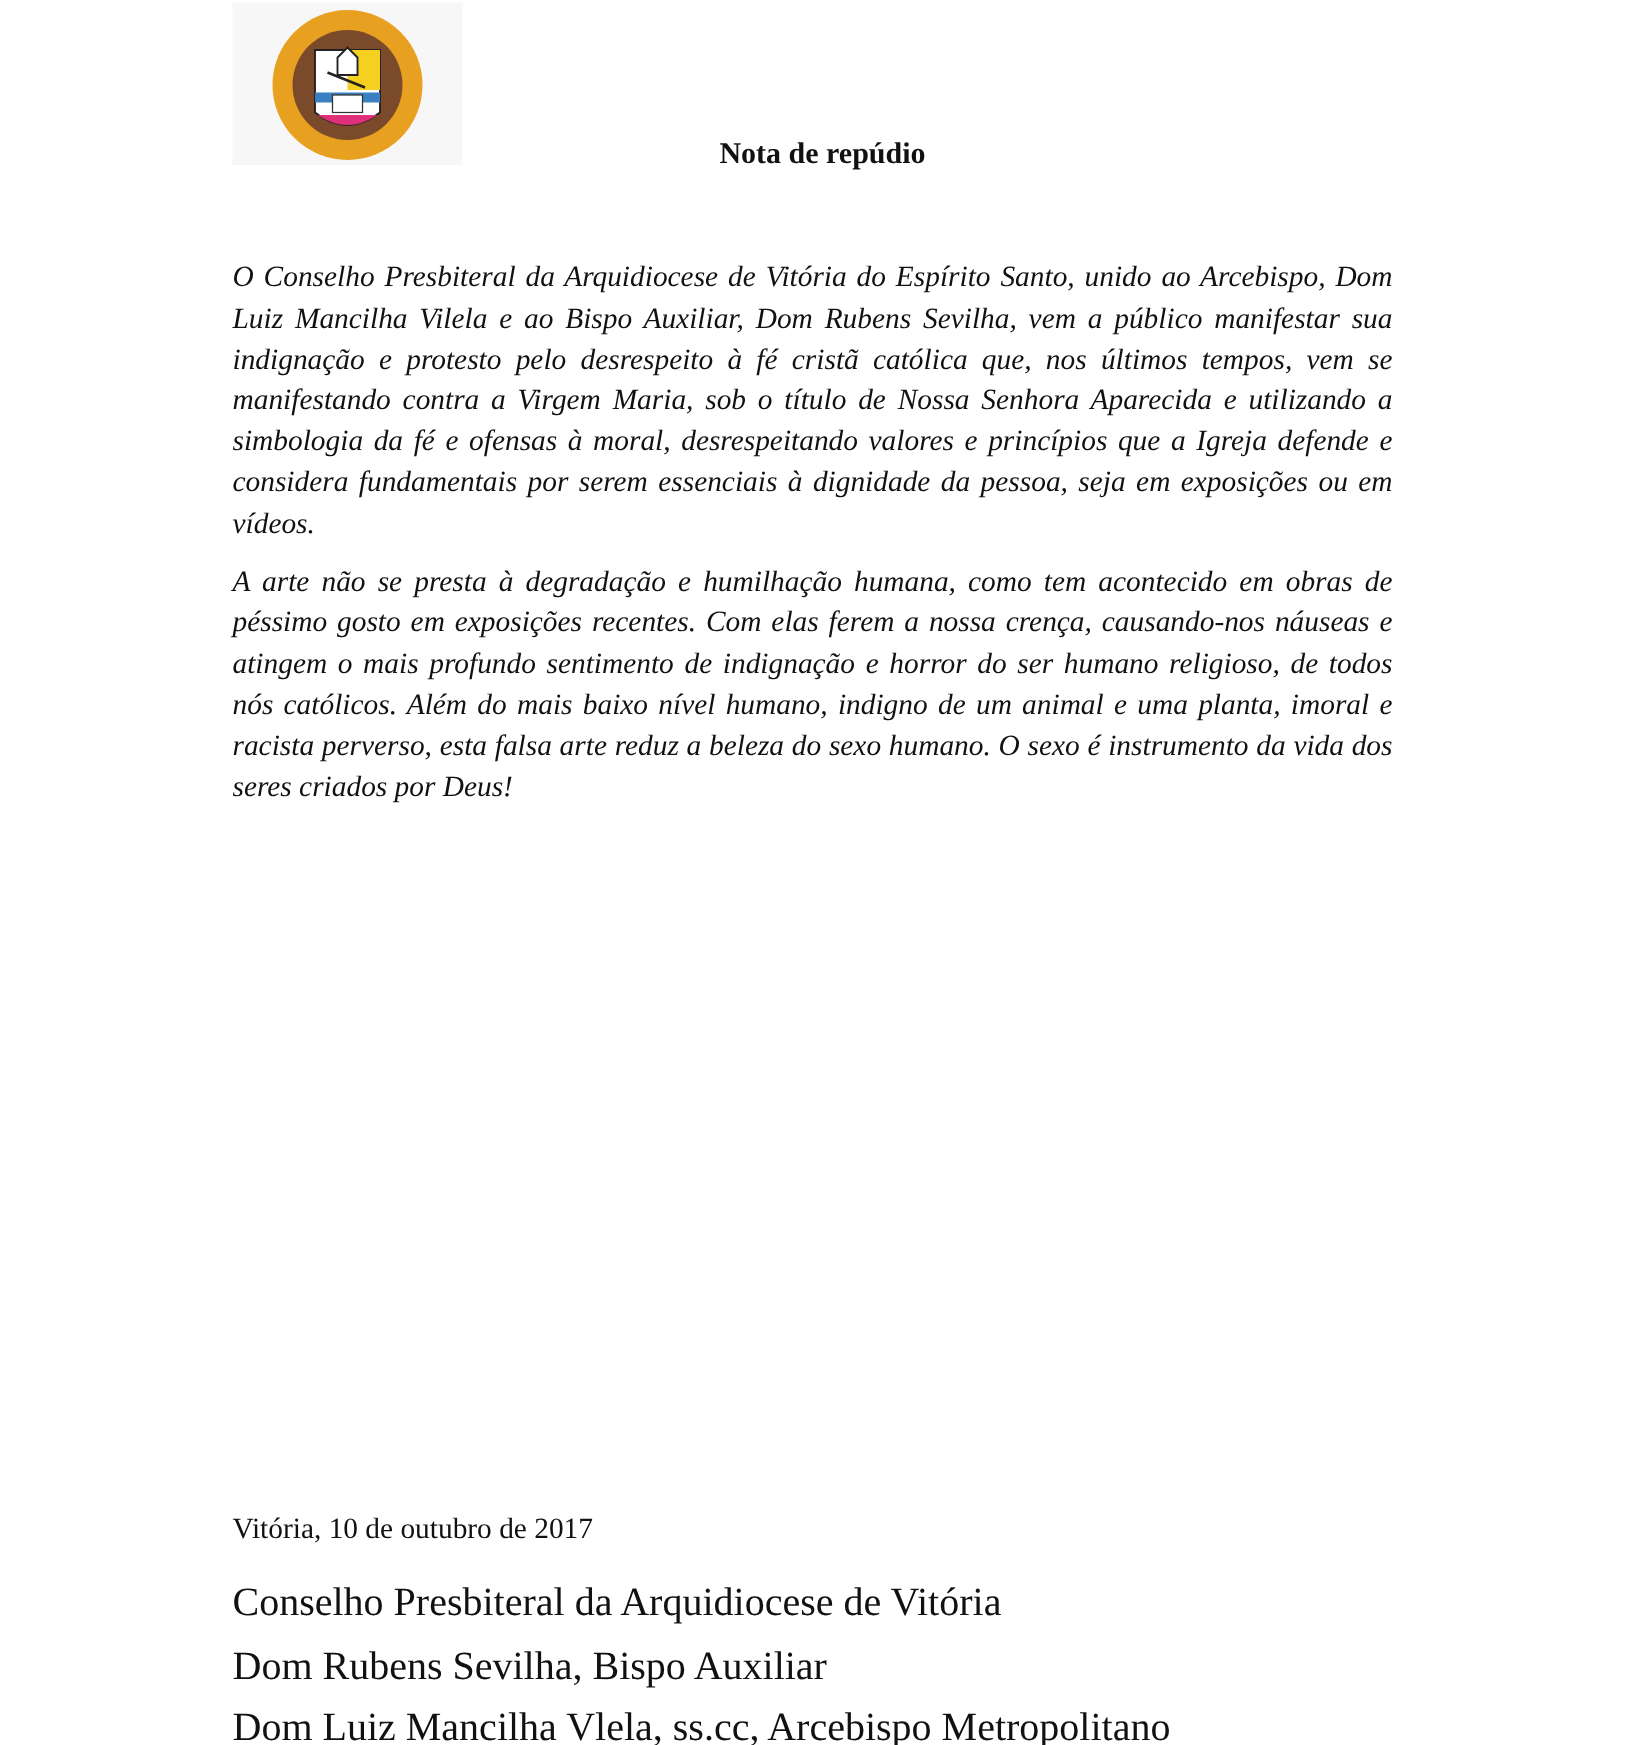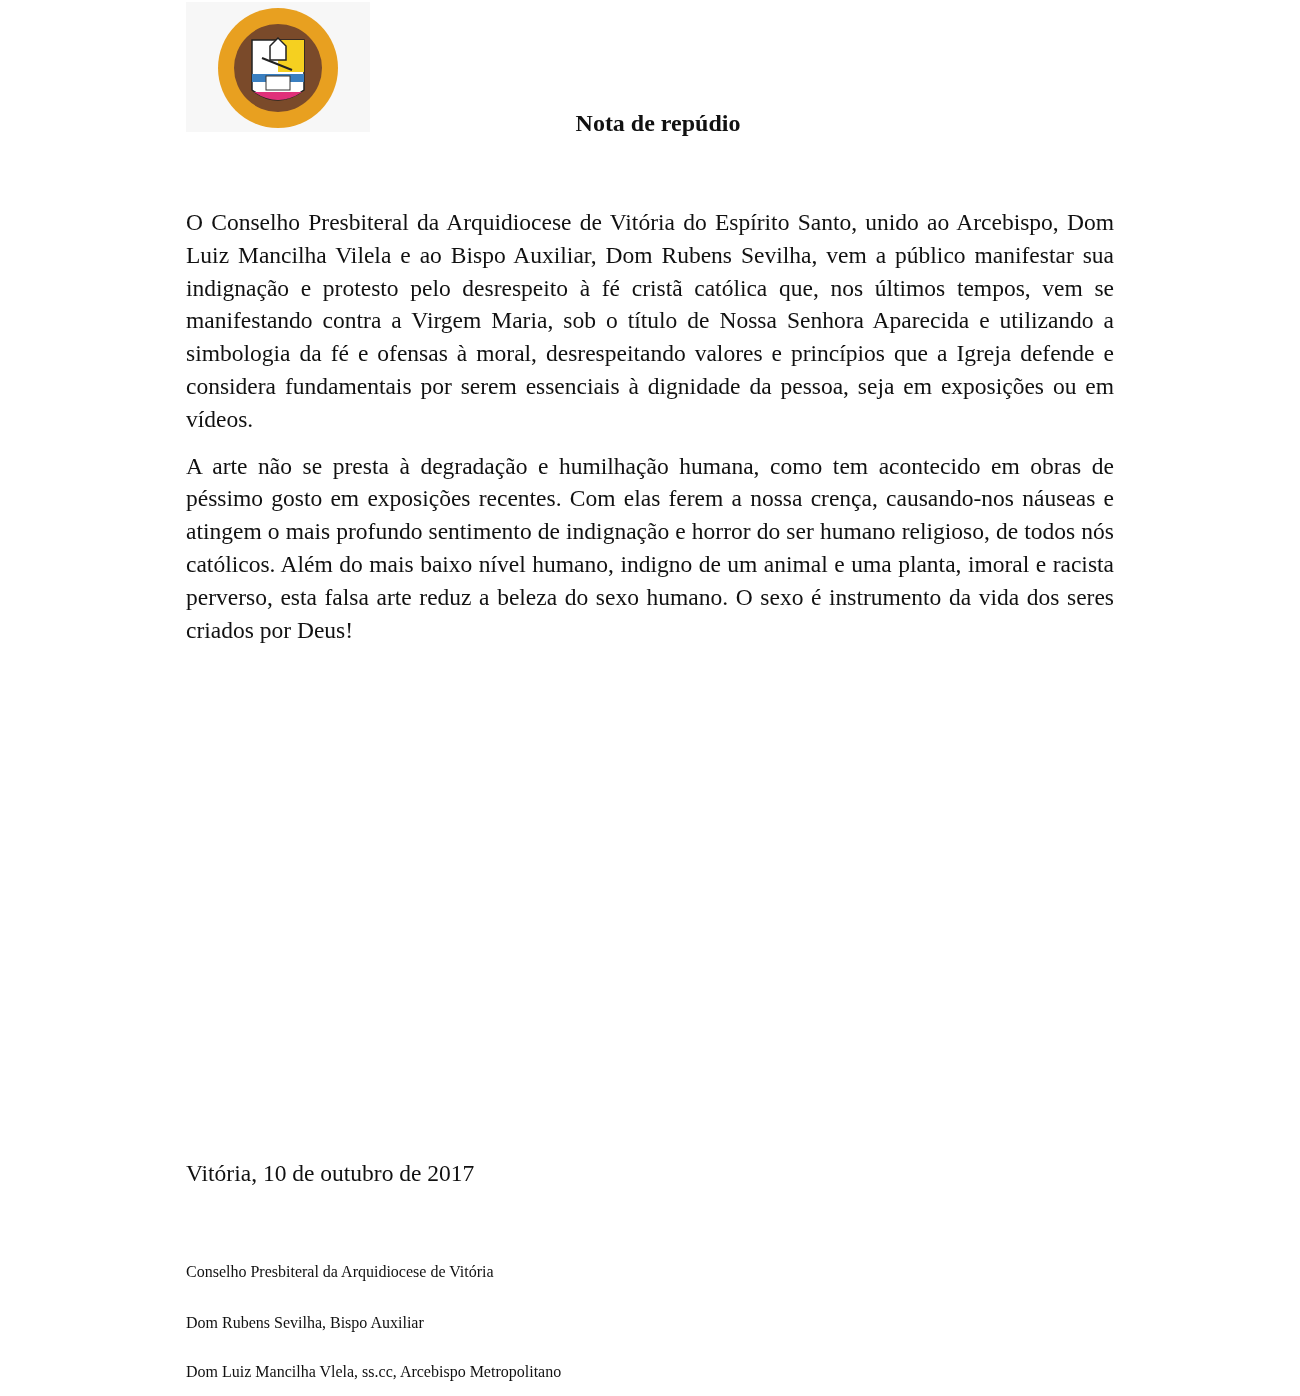--- a/index.html
+++ b/index.html
@@ -2,23 +2,23 @@
 <html><head>
 <meta charset="utf-8">
 <style>
   html, body { margin: 0; padding: 0; background: #ffffff; }
   body { width: 1300px; height: 1396px; position: relative; overflow: hidden;
          font-family: "Liberation Serif", serif; color: #111; }
   .logo { position: absolute; left: 186px; top: 2px; width: 184px; height: 130px; background: #f7f7f7; }
   .title { position: absolute; left: 0; width: 1316px; top: 110px; text-align: center;
            font-weight: bold; font-size: 24px; }
   .body-text { position: absolute; left: 186px; width: 928px; top: 206px; font-size: 23.5px; line-height: 32.8px; }
-  .body-text p { margin: 0 0 14px 0; text-align: justify; }
-  .date { position: absolute; left: 186px; top: 1160px; font-size: 23.5px; }
-  .sig { position: absolute; left: 186px; font-size: 16px; }
+  .body-text p { margin: 0 0 14px 0; text-align: justify; font-style: italic; }
+  .date { position: absolute; left: 186px; top: 1210px; font-size: 23.5px; }
+  .sig { position: absolute; left: 186px; font-size: 32px; }
 </style>
 </head>
 <body>
 
 <div class="logo">
   <svg width="184" height="130" viewBox="0 0 184 130">
     <circle cx="92" cy="66" r="60" fill="#e8a020"></circle>
     <circle cx="92" cy="66" r="44" fill="#7a4a2a"></circle>
     <path d="M66 38 H118 V88 Q92 108 66 88 Z" fill="#ffffff" stroke="#222" stroke-width="1.5"></path>
     <path d="M92 38 H118 V70 H92 Z" fill="#f5d020"></path>

